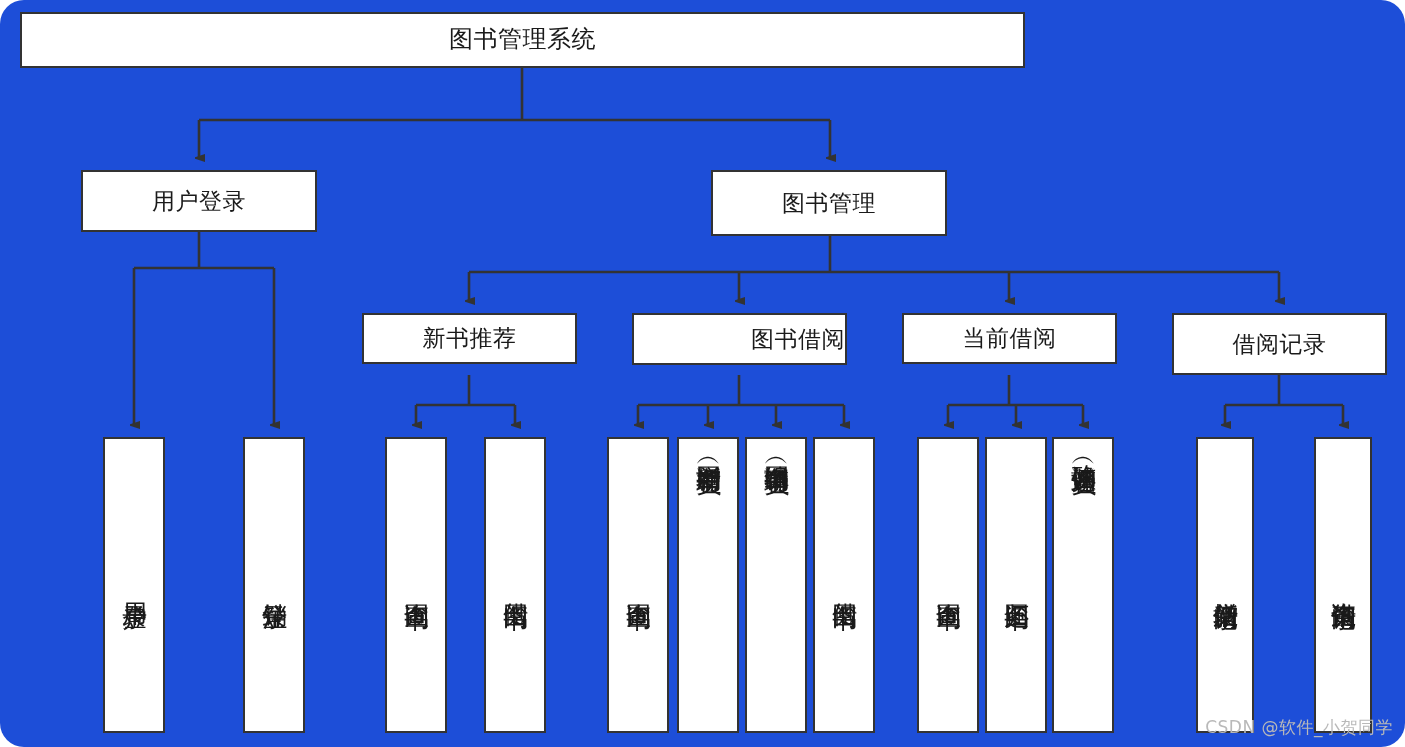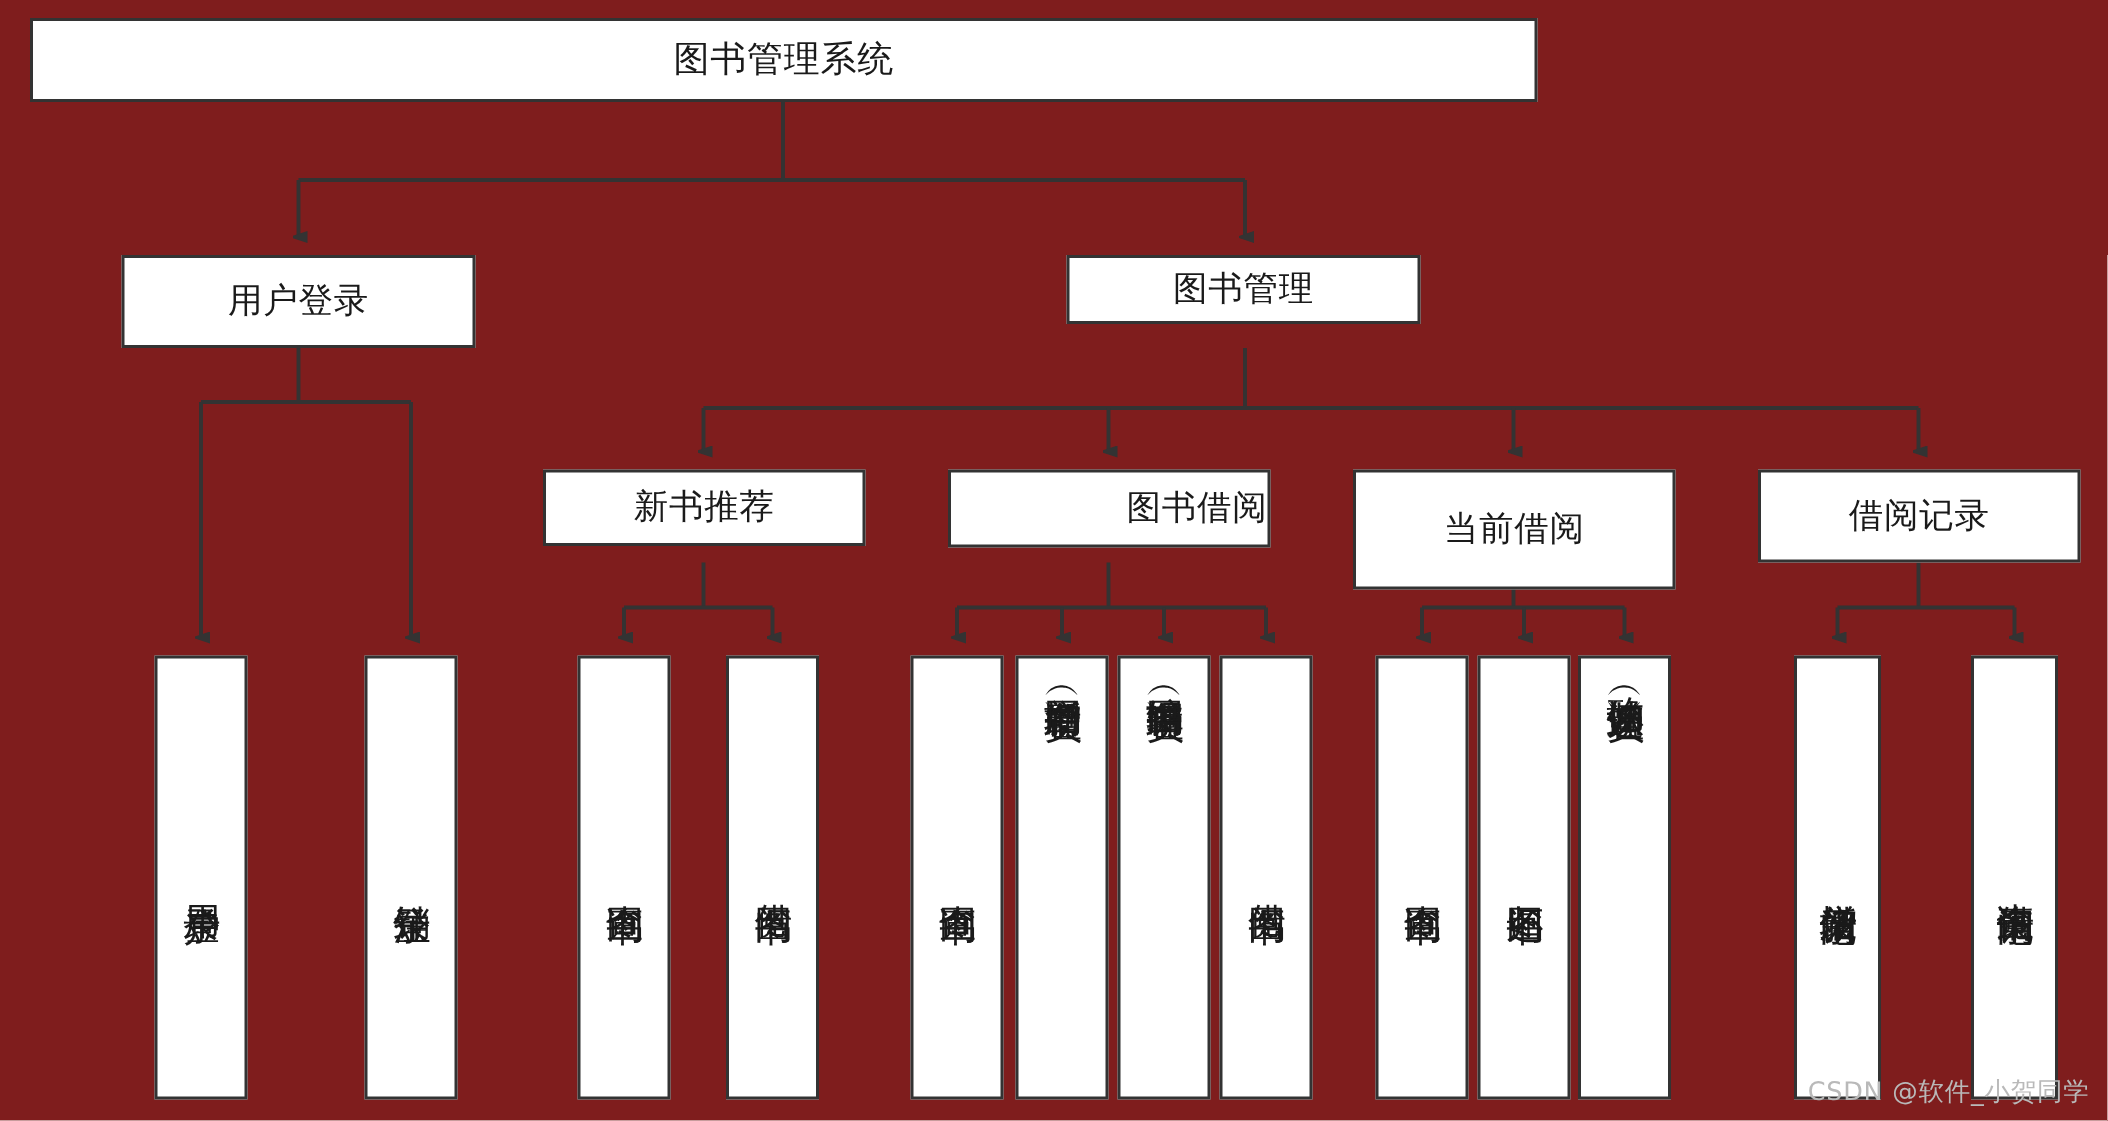--- a/index.html
+++ b/index.html
@@ -7,22 +7,23 @@
     padding: 0;
     background: #ffffff;
   }
   body {
     font-family: "DejaVu Sans", "Liberation Sans", sans-serif;
   }
   #canvas {
     position: relative;
     width: 1405px;
     height: 747px;
-    background: #7f1d1d;
+    background: #1d4ed8;
     overflow: hidden;
+    border-radius: 24px;
   }
   #edges {
     position: absolute;
     left: 0;
     top: 0;
     width: 1405px;
     height: 747px;
   }
   .node {
     position: absolute;
@@ -132,31 +133,31 @@
     </g>
   </svg>
 
   <div class="node horiz root" style="left: 20px; top: 12px; width: 1005px; height: 56px;">
     <span class="label">图书管理系统</span>
   </div>
 
   <div class="node horiz" style="left: 81px; top: 170px; width: 236px; height: 62px;">
     <span class="label">用户登录</span>
   </div>
-  <div class="node horiz" style="left: 711px; top: 170px; width: 236px; height: 46px;">
+  <div class="node horiz" style="left: 711px; top: 170px; width: 236px; height: 66px;">
     <span class="label">图书管理</span>
   </div>
 
   <div class="node horiz" style="left: 362px; top: 313px; width: 215px; height: 51px;">
     <span class="label">新书推荐</span>
   </div>
   <div class="node horiz" style="left: 632px; top: 313px; width: 215px; height: 52px; justify-content: flex-end;">
     <span class="label">图书借阅</span>
   </div>
-  <div class="node horiz" style="left: 902px; top: 313px; width: 215px; height: 80px;">
+  <div class="node horiz" style="left: 902px; top: 313px; width: 215px; height: 51px;">
     <span class="label">当前借阅</span>
   </div>
   <div class="node horiz" style="left: 1172px; top: 313px; width: 215px; height: 62px; justify-content: center;">
     <span class="label">借阅记录</span>
   </div>
 
   <div class="node vert centered" style="left: 103px; top: 437px; width: 62px; height: 296px;">
     <span class="label">用户登录</span>
   </div>
   <div class="node vert centered" style="left: 243px; top: 437px; width: 62px; height: 296px;">

